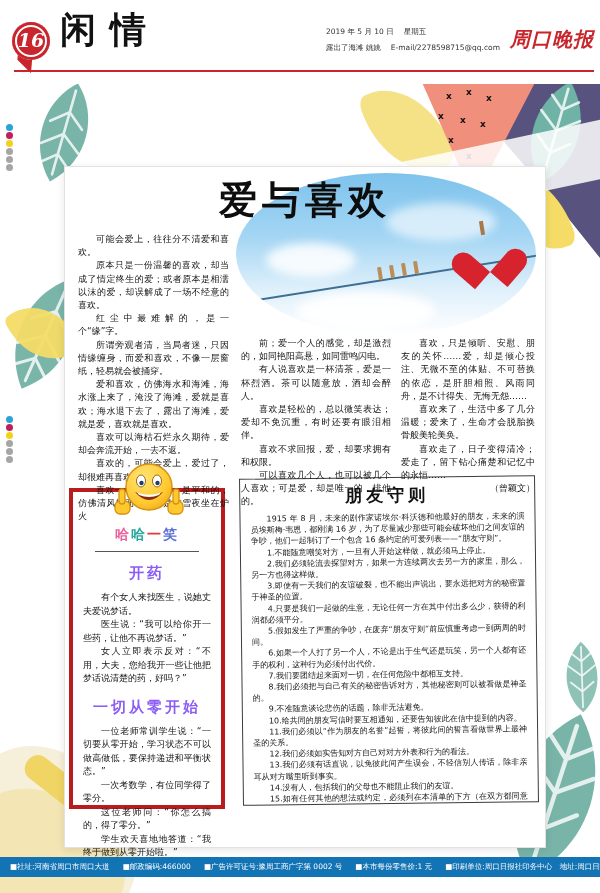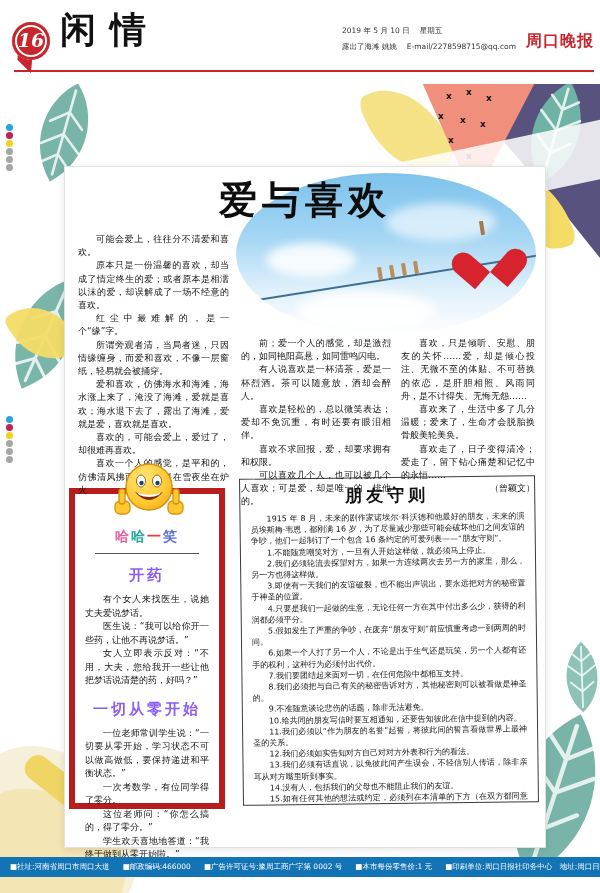--- a/index.html
+++ b/index.html
@@ -17,21 +17,21 @@
        box-shadow:inset 0 0 0 3px #c9252c, inset 0 0 0 5px #fff;}
   .pin:after{content:"";position:absolute;left:4px;top:26px;width:18px;height:18px;background:#c9252c;
        transform:rotate(25deg) skew(20deg,20deg);z-index:-1;}
   .pin span{position:absolute;width:100%;text-align:center;top:7px;color:#fff;font-size:19px;font-weight:bold;
        font-style:italic;font-family:"DejaVu Serif","Liberation Serif",serif;}
   .section-title{position:absolute;left:60px;top:6px;font-size:36px;font-weight:900;letter-spacing:14px;
        font-family:"DejaVu Serif","Liberation Serif",serif;color:#111;}
   .hdr-right{position:absolute;right:6px;top:26px;display:flex;align-items:flex-end;gap:10px;}
   .hdr-meta{display:flex;flex-direction:column;gap:6px;font-size:7.5px;color:#333;white-space:nowrap;}
   .hdr-meta .row{display:flex;gap:10px;}
-  .paper-name{font-size:16px;font-weight:bold;color:#c9252c;
+  .paper-name{font-size:20px;font-weight:bold;font-style:italic;color:#c9252c;
        font-family:"DejaVu Serif","Liberation Serif",serif;letter-spacing:1px;white-space:nowrap;}
   .redline{position:absolute;left:14px;top:70px;width:580px;height:2px;background:#c9252c;}
   
   .panel{position:absolute;left:64px;top:166px;width:480px;height:680px;background:#fff;
          border:1px solid #e2e2e0;box-shadow:0 2px 8px rgba(0,0,0,.10);z-index:2;}
   .main-title{position:absolute;left:0;top:8px;width:100%;text-align:center;font-size:38px;font-weight:900;
          letter-spacing:5px;color:#0d0d0d;z-index:5;margin:0;}
   
   .oval{position:absolute;left:171px;top:6px;width:300px;height:162px;border-radius:50%;overflow:hidden;
         background:linear-gradient(180deg,#7dc2ec 0%,#a5d6f4 40%,#dff0fb 72%,#ffffff 100%);z-index:1;}
@@ -45,21 +45,21 @@
   .heart:after{left:0;transform:rotate(-45deg);transform-origin:100% 100%;}
   .heart-peg{position:absolute;left:244px;top:48px;width:4px;height:14px;background:#a8784a;transform:rotate(-9deg);}
   
   .col{position:absolute;font-size:9px;line-height:13.2px;text-align:justify;color:#141414;z-index:4;}
   .col p{margin:0;text-indent:2em;}
   .col1{left:13px;top:66px;width:151px;}
   .col2{left:176px;top:170px;width:150px;}
   .col3{left:336px;top:170px;width:134px;}
   .art-author{text-align:right;text-indent:0 !important;}
   
-  .humor-box{position:absolute;left:4px;top:321px;width:156px;height:321px;border:6px solid #b91c1c;
+  .humor-box{position:absolute;left:4px;top:321px;width:156px;height:321px;border:4px solid #b91c1c;
         background:#fff;box-sizing:border-box;padding:34px 10px 6px 10px;z-index:3;}
   .emoji{position:absolute;left:46px;top:294px;width:76px;height:62px;z-index:5;}
   .badge{text-align:center;font-size:14px;font-weight:900;letter-spacing:2px;}
   .badge .c0{color:#e8609c}.badge .c1{color:#27a79a}.badge .c2{color:#e23c3c}.badge .c3{color:#5b6fd4}
   .badge-rule{width:104px;border-top:1px solid #555;margin:7px auto 4px auto;}
   .joke-title{text-align:center;font-size:15px;font-weight:900;letter-spacing:3px;margin:12px 0 8px 0;color:#8b5cf6;}
   .joke p{margin:0;font-size:9px;line-height:13.5px;text-align:justify;text-indent:2em;color:#141414;}
   
   .rules-box{position:absolute;left:176px;top:310px;width:296px;height:327px;border:1px solid #3c3c3c;
         background:#fff;box-sizing:border-box;padding:6px 10px;transform:rotate(-0.7deg);z-index:3;overflow:hidden;}
@@ -180,20 +180,21 @@
       <div class="heart-peg"></div>
       <div class="heart"></div>
     </div>
 
     <div class="col col1">
       <p>可能会爱上，往往分不清爱和喜欢。</p>
       <p>原本只是一份温馨的喜欢，却当成了情定终生的爱；或者原本是相濡以沫的爱，却误解成了一场不经意的喜欢。</p>
       <p>红尘中最难解的，是一个“缘”字。</p>
       <p>所谓旁观者清，当局者迷，只因情缘缠身，而爱和喜欢，不像一层窗纸，轻易就会被捅穿。</p>
       <p>爱和喜欢，仿佛海水和海滩，海水涨上来了，淹没了海滩，爱就是喜欢；海水退下去了，露出了海滩，爱就是爱，喜欢就是喜欢。</p>
+      <p>喜欢可以海枯石烂永久期待，爱却会奔流开始，一去不返。</p>
       <p>喜欢的，可能会爱上，爱过了，却很难再喜欢。</p>
       <p>喜欢一个人的感觉，是平和的，仿佛清风拂面，或者是在雪夜坐在炉火</p>
     </div>
     <div class="col col2">
       <p>前；爱一个人的感觉，却是激烈的，如同艳阳高悬，如同雷鸣闪电。</p>
       <p>有人说喜欢是一杯清茶，爱是一杯烈酒。茶可以随意放，酒却会醉人。</p>
       <p>喜欢是轻松的，总以微笑表达；爱却不免沉重，有时还要有眼泪相伴。</p>
       <p>喜欢不求回报，爱，却要求拥有和权限。</p>
       <p>可以喜欢几个人，也可以被几个人喜欢；可是爱，却是唯一的，排他的。</p>
     </div>

